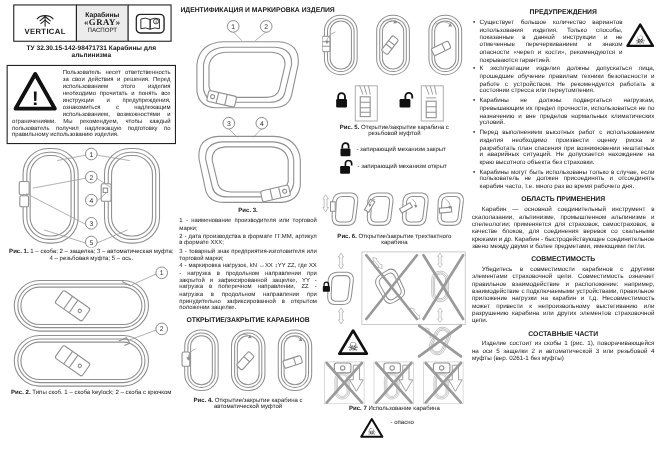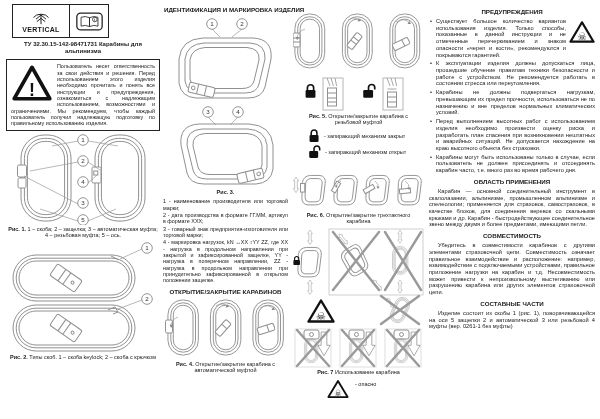--- a/index.html
+++ b/index.html
@@ -93,20 +93,25 @@
   <div class="hdr-row">
     <div class="hdr-box box-logo">
       <svg width="22" height="15" viewBox="0 0 24 18">
         <g stroke="#222" stroke-width="1.2" fill="none">
           <path d="M12,17 V5"></path>
           <path d="M12,6 L6,11 M12,6 L18,11 M12,10 L7,14 M12,10 L17,14"></path>
           <path d="M3,9 A10,7 0 0 1 21,9"></path>
         </g>
       </svg>
       <div class="brand">VERTICAL</div>
+    </div>
+    <div class="hdr-box box-title">
+      <div class="t-prod">Карабины</div>
+      <div class="t-model">«GRAY»</div>
+      <div class="t-doc">ПАСПОРТ</div>
     </div>
     <div class="hdr-box box-book">
       <svg width="27" height="19" viewBox="0 0 32 22">
         <rect x="1" y="1" width="30" height="20" rx="4.5" fill="none" stroke="#222" stroke-width="1.5"></rect>
         <path d="M6,6 Q11,4 16,6.5 L16,17 Q11,14.5 6,16.5 Z M26,6 Q21,4 16,6.5 L16,17 Q21,14.5 26,16.5 Z" fill="#fff" stroke="#222" stroke-width="1"></path>
         <circle cx="22.3" cy="8.6" r="2.7" fill="none" stroke="#222" stroke-width="0.9"></circle>
         <text x="22.3" y="10.3" text-anchor="middle" font-size="4.6" font-weight="bold" fill="#222">i</text>
       </svg>
     </div>
   </div>

